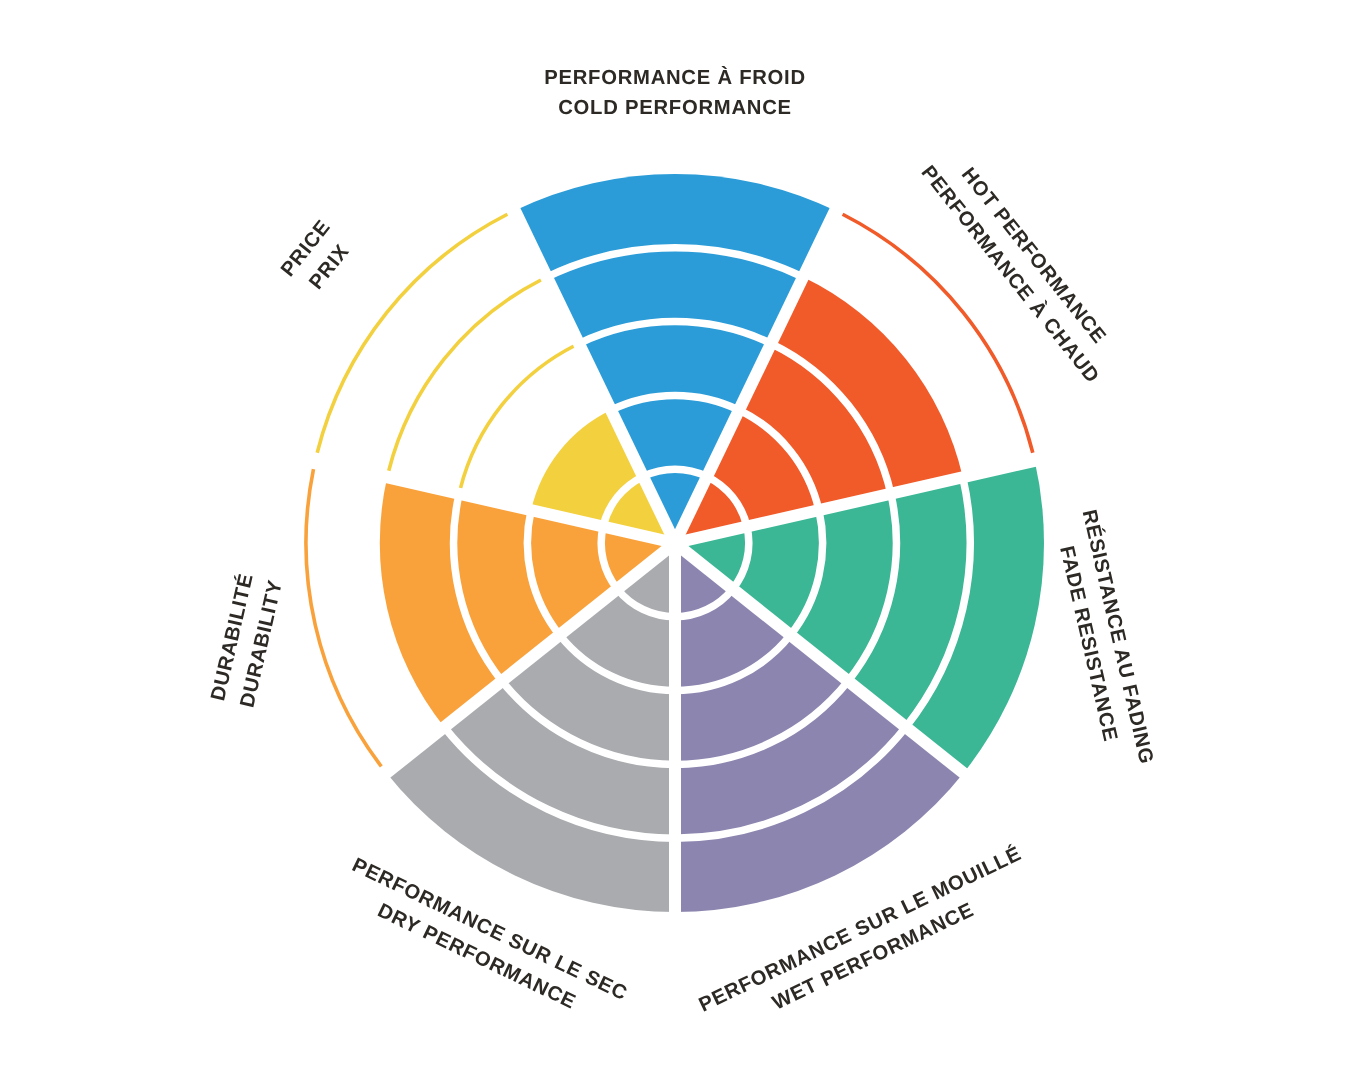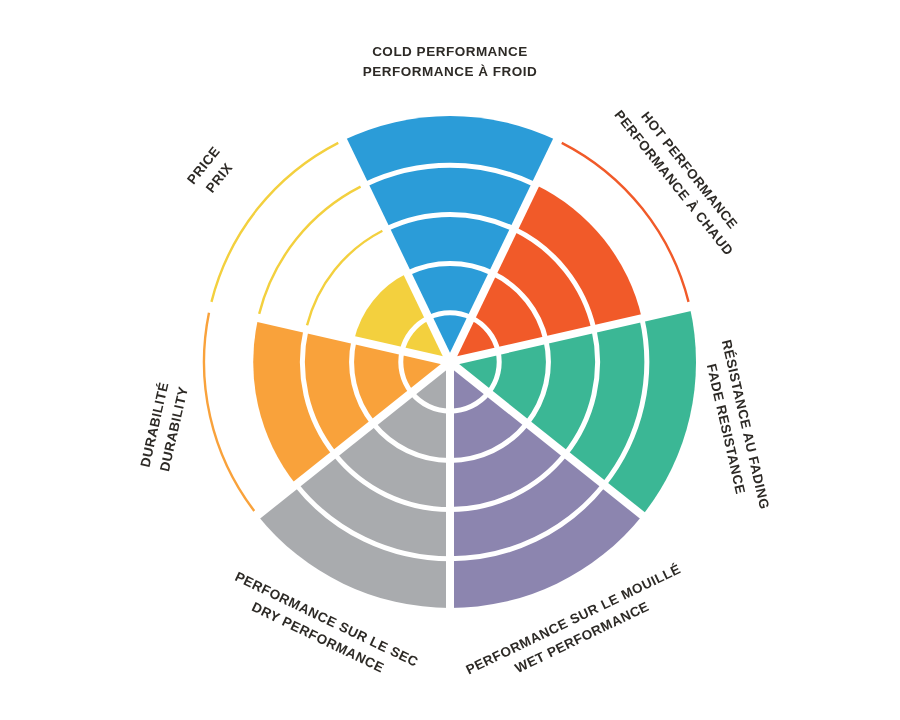--- a/index.html
+++ b/index.html
@@ -82,22 +82,22 @@
       <line x1="450" y1="362" x2="559.3387022576246" y2="134.95584528859038" stroke="#ffffff" stroke-width="8"></line>
       <line x1="450" y1="362" x2="695.6818338698196" y2="305.92472464300874" stroke="#ffffff" stroke-width="8"></line>
       <line x1="450" y1="362" x2="647.0215335819435" y2="519.1194300684009" stroke="#ffffff" stroke-width="8"></line>
       <line x1="450" y1="362" x2="450.00000000000006" y2="614" stroke="#ffffff" stroke-width="8"></line>
       <line x1="450" y1="362" x2="252.97846641805637" y2="519.1194300684007" stroke="#ffffff" stroke-width="8"></line>
       <line x1="450" y1="362" x2="204.31816613018046" y2="305.9247246430088" stroke="#ffffff" stroke-width="8"></line>
       <line x1="450" y1="362" x2="340.66129774237527" y2="134.9558452885904" stroke="#ffffff" stroke-width="8"></line>
     </svg>
   <div id="labels">
       <div class="sector-label" style="left: 450px; top: 62px; transform: translate(-50%, -50%) rotate(0deg);">
+        <div>PERFORMANCE À FROID</div>
         <div>COLD PERFORMANCE</div>
-        <div>PERFORMANCE À FROID</div>
       </div>
       <div class="sector-label" style="left: 681.422px; top: 177.447px; transform: translate(-50%, -50%) rotate(51.4deg);">
         <div>HOT PERFORMANCE</div>
         <div>PERFORMANCE À CHAUD</div>
       </div>
       <div class="sector-label" style="left: 734.679px; top: 426.976px; transform: translate(-50%, -50%) rotate(77.1deg);">
         <div>RÉSISTANCE AU FADING</div>
         <div>FADE RESISTANCE</div>
       </div>
       <div class="sector-label" style="left: 578.43px; top: 628.687px; transform: translate(-50%, -50%) rotate(-25.7deg);">

